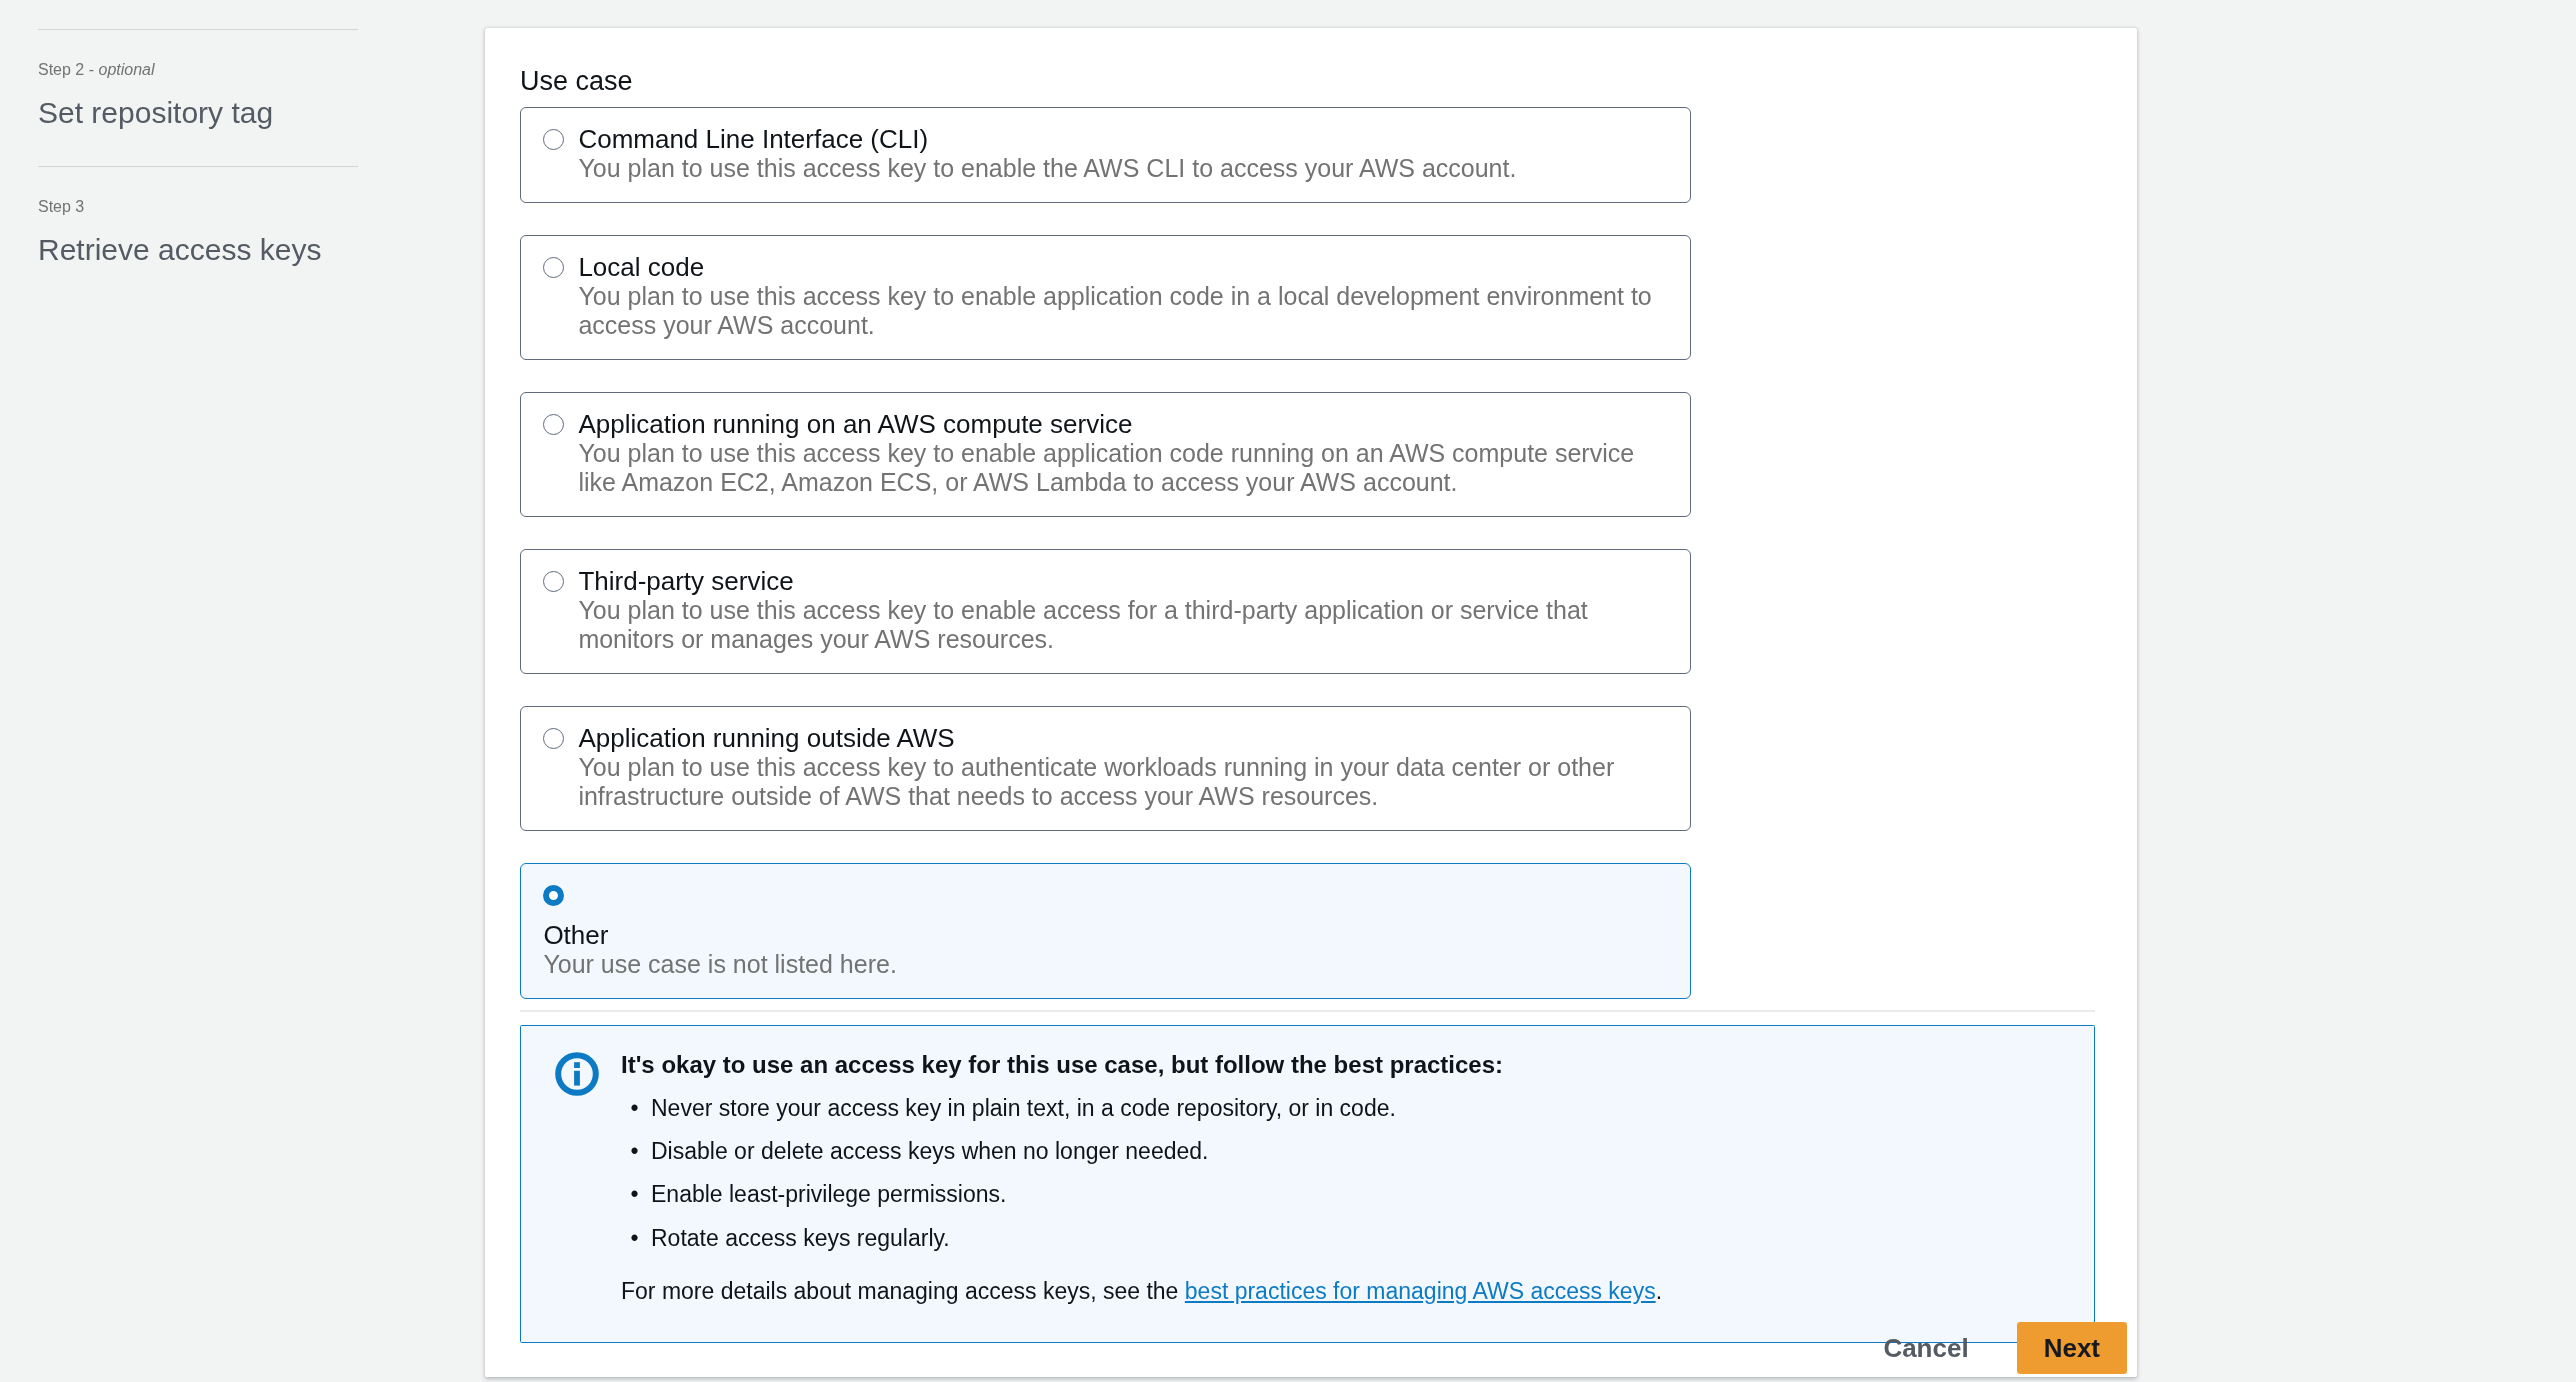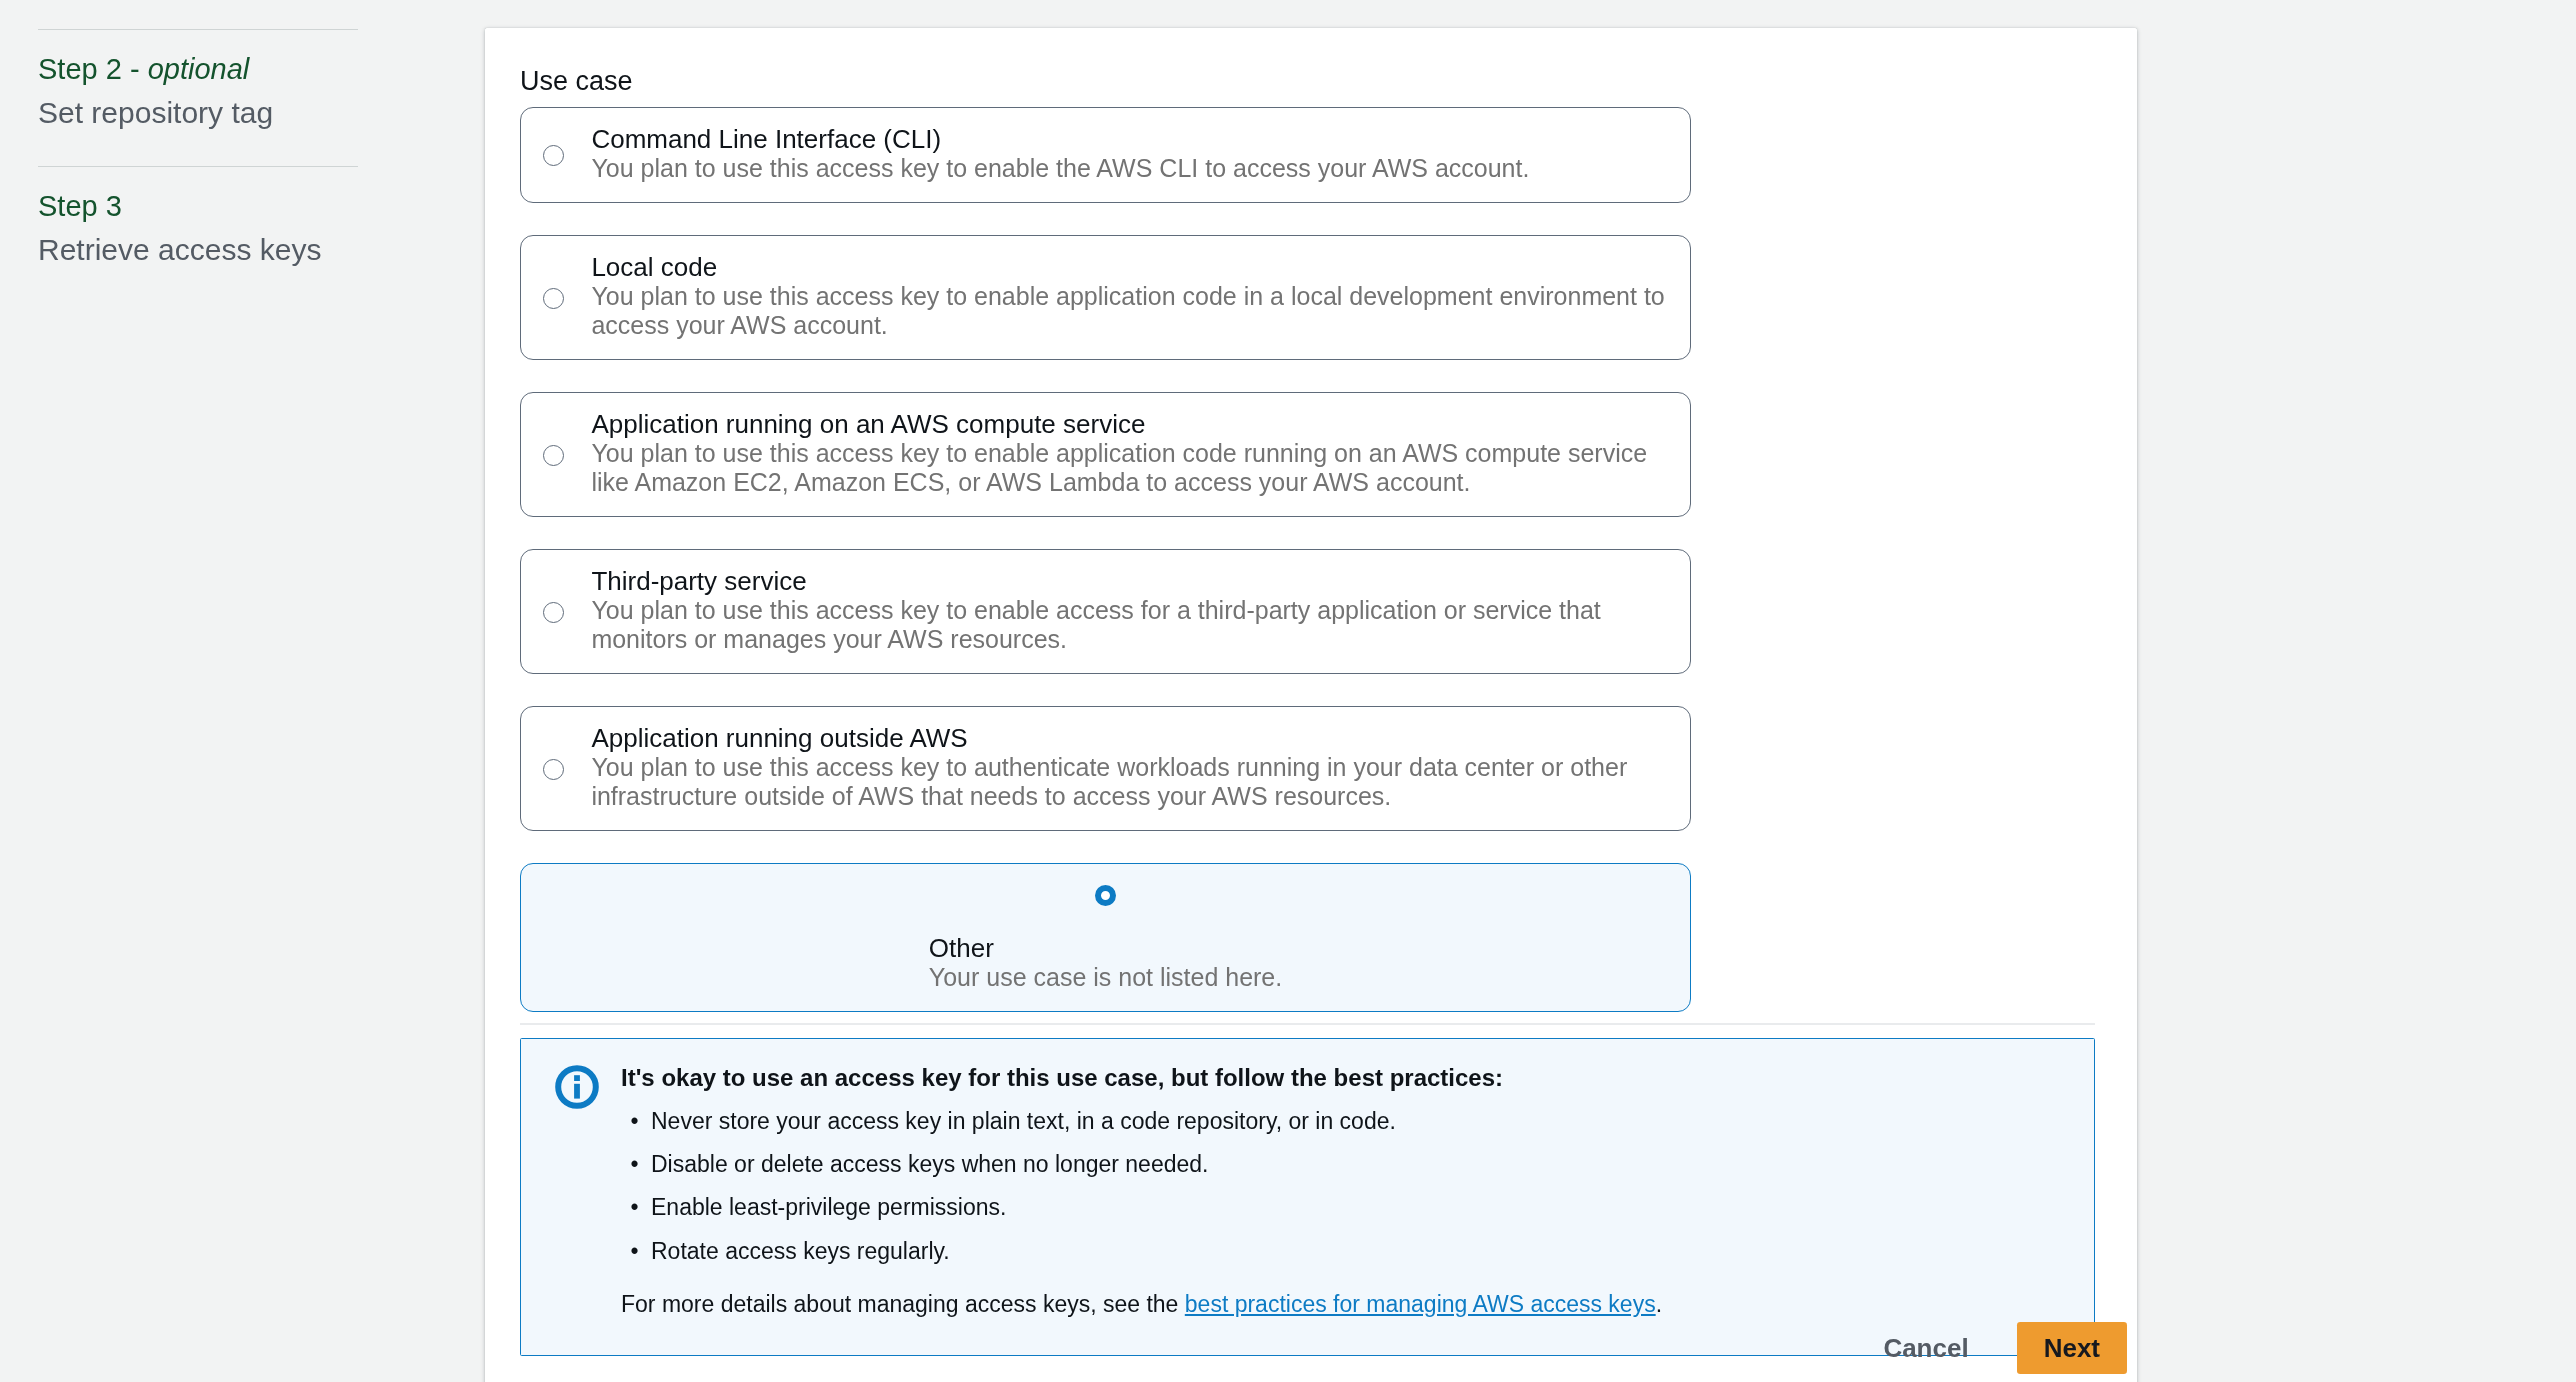--- a/index.html
+++ b/index.html
@@ -25,23 +25,23 @@
     width: 320px;
   }
   .side-div {
     border: none;
     border-top: 1.6px solid #cfd4d4;
     margin: 0;
   }
   .side-div.first { margin-top: 29px; }
   .step { margin: 26px 0 35px 0; }
   .step-label {
-    font-size: 29px;
+    font-size: 16px;
     line-height: 27px;
-    color: #14532d;
+    color: #737373;
   }
   .step-label i { font-style: italic; }
   .step-title {
     font-size: 30px;
     line-height: 37px;
     color: #545b64;
     margin-top: 11.2px;
     cursor: pointer;
   }
 
@@ -68,26 +68,26 @@
   
   .options {
     width: 1171px;
     display: flex;
     flex-direction: column;
     gap: 32px;
   }
   .card {
     box-sizing: border-box;
     border: 1.6px solid #5f6b7a;
-    border-radius: 13px;
+    border-radius: 6px;
     background: #ffffff;
     padding: 16px 22.4px 19px 22.4px;
     display: flex;
-    align-items: center;
-    gap: 27px;
+    align-items: flex-start;
+    gap: 14px;
     cursor: pointer;
   }
   .card.selected {
     border-color: #0d7bc4;
     background: #f2f8fd;
     flex-direction: column;
   }
   .radio {
     flex: none;
     box-sizing: border-box;

